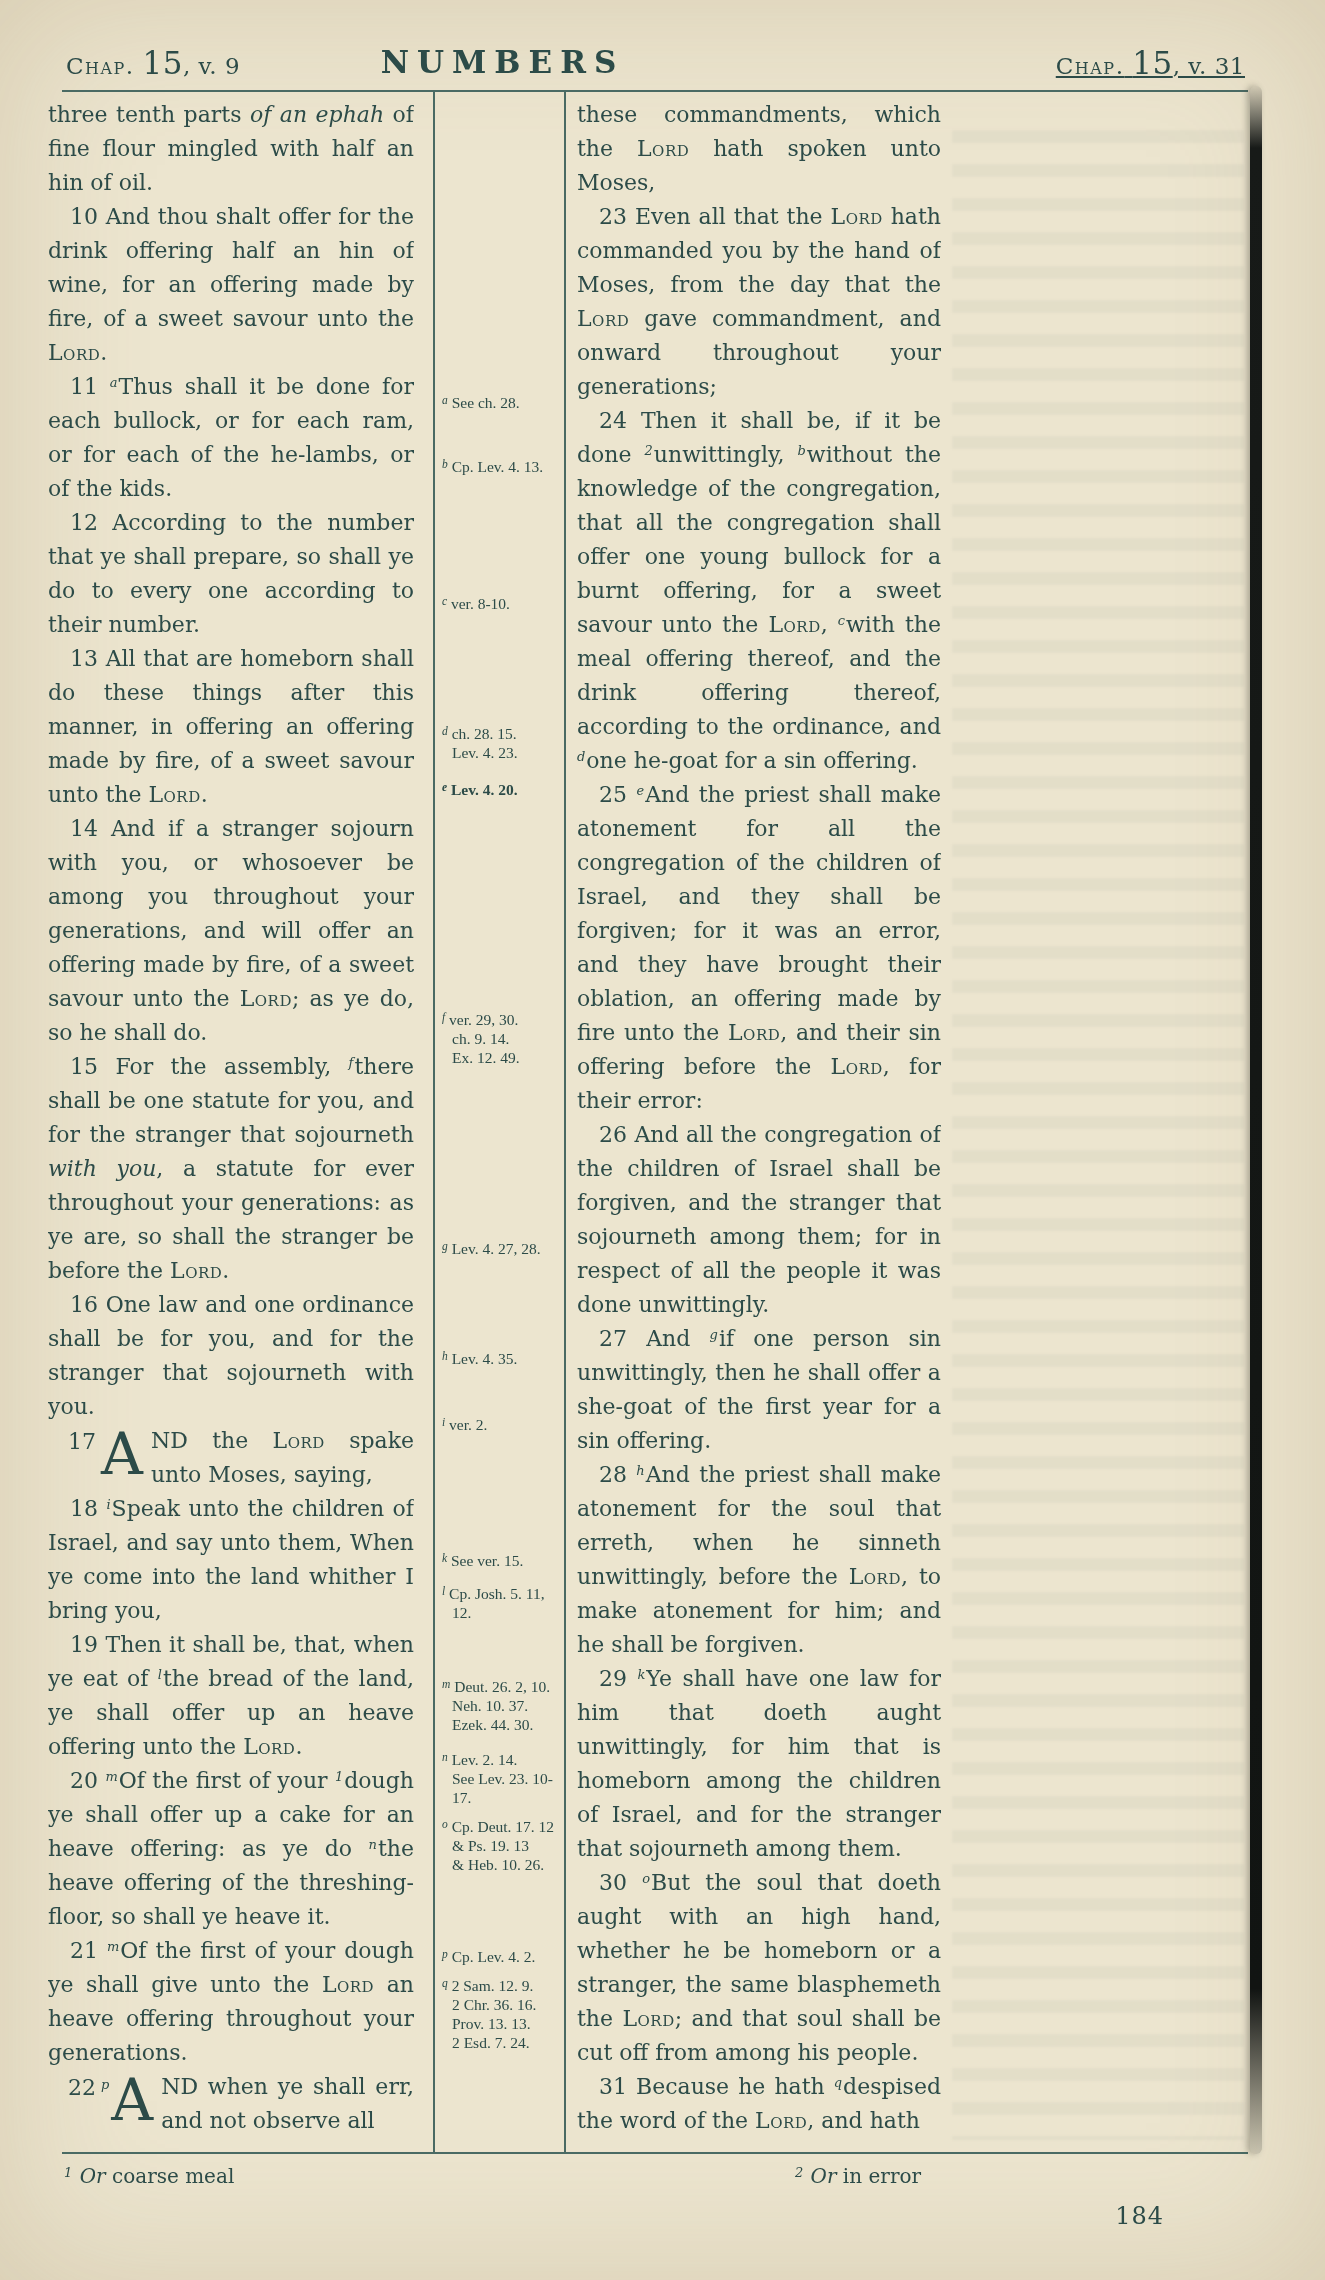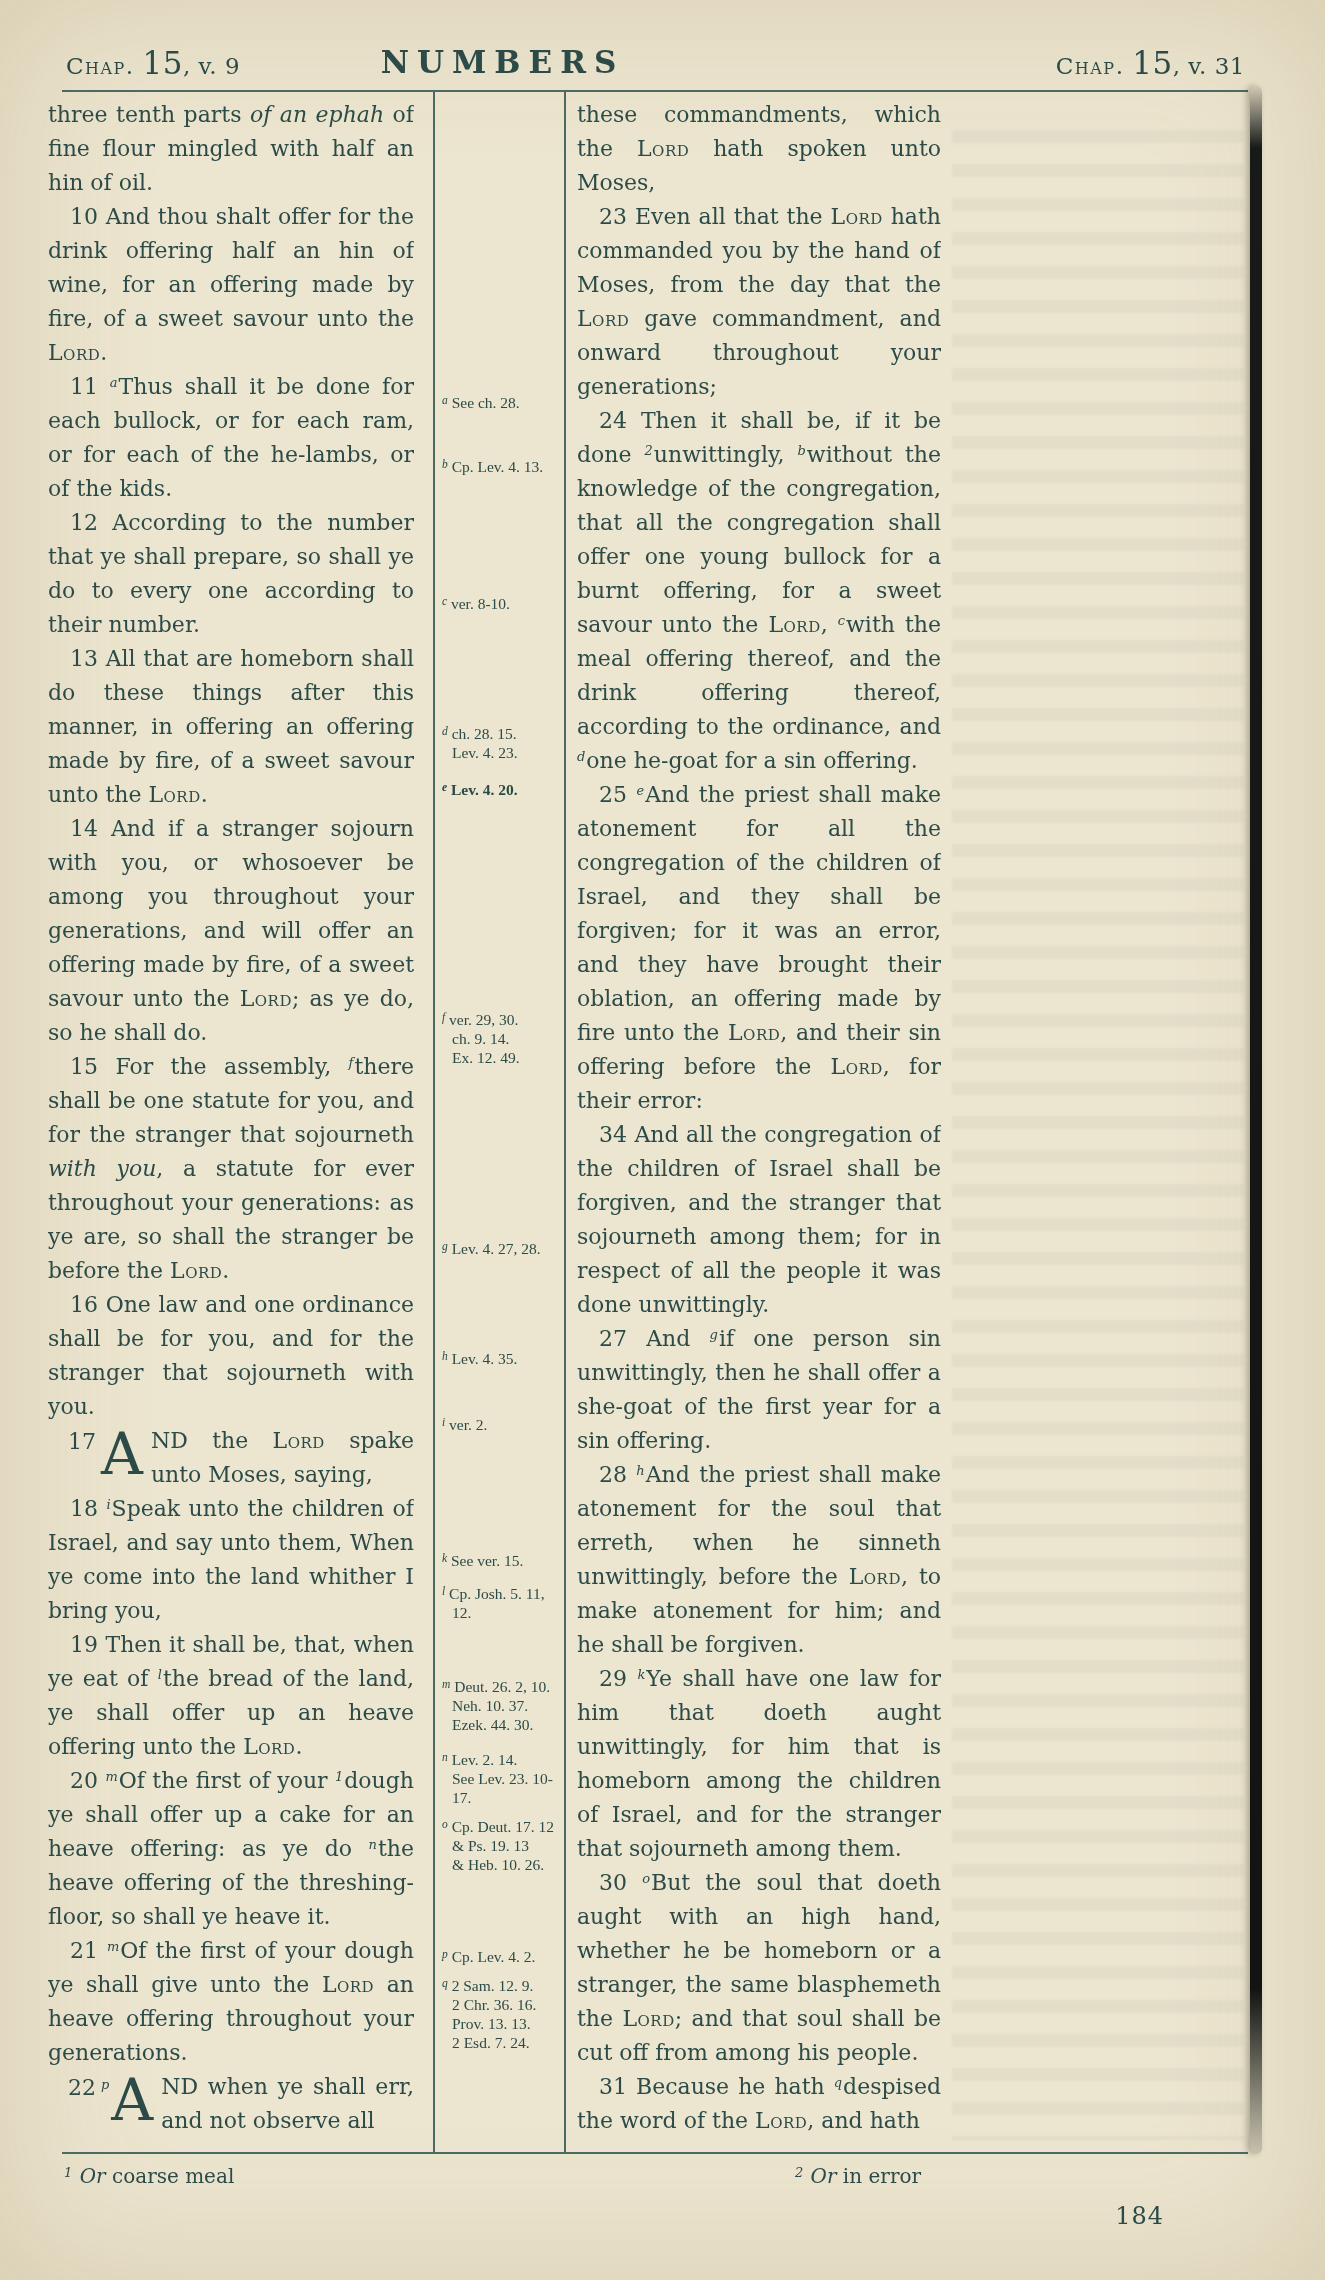--- a/index.html
+++ b/index.html
@@ -11,21 +11,21 @@
     font-family:"DejaVu Serif","Liberation Serif",serif;
     overflow:hidden;
   }
   .page::before{
     content:""; position:absolute; inset:0; pointer-events:none;
     box-shadow: inset 0 0 150px rgba(140,115,70,0.22);
   }
 
   
   .head-left,.head-right{ position:absolute; top:48px; font-size:23px; letter-spacing:0.5px; white-space:nowrap; }
-  .head-left{ left:66px; } .head-right{ right:80px; }
+  .head-left{ left:66px; } .head-right{ right:80px;text-decoration:underline; }
   .head-chap{ font-variant:small-caps; letter-spacing:1.5px; }
   .chap-num{ font-size:31px; line-height:1; }
   .head-title{
     position:absolute; top:44px; left:330px; width:345px; text-align:center;
     font-size:31px; font-weight:bold; letter-spacing:8px;
   }
 
   
   .rule-h{ position:absolute; left:62px; width:1186px; height:2px; background:var(--rule,#4a6a63); }
   #rule-top{ top:90px; } #rule-bottom{ top:2152px; }
@@ -136,21 +136,21 @@
       <div class="xref" style="top: 1650px;"><span class="marker">n</span> Lev. 2. 14.<br>See Lev. 23. 10-<br>17.</div>
       <div class="xref" style="top: 1717px;"><span class="marker">o</span> Cp. Deut. 17. 12<br>&amp; Ps. 19. 13<br>&amp; Heb. 10. 26.</div>
       <div class="xref" style="top: 1847px;"><span class="marker">p</span> Cp. Lev. 4. 2.</div>
       <div class="xref" style="top: 1876px;"><span class="marker">q</span> 2 Sam. 12. 9.<br>2 Chr. 36. 16.<br>Prov. 13. 13.<br>2 Esd. 7. 24.</div>
     </div>
   <div class="col" id="col-right">
       <p class="cont">these commandments, which the <span class="sc">Lord</span> hath spoken unto Moses,</p>
       <p>23 Even all that the <span class="sc">Lord</span> hath commanded you by the hand of Moses, from the day that the <span class="sc">Lord</span> gave commandment, and onward throughout your generations;</p>
       <p>24 Then it shall be, if it be done <sup class="ref">2</sup>unwittingly, <sup class="ref">b</sup>without the knowledge of the congregation, that all the congregation shall offer one young bullock for a burnt offering, for a sweet savour unto the <span class="sc">Lord</span>, <sup class="ref">c</sup>with the meal offering thereof, and the drink offering thereof, according to the ordinance, and <sup class="ref">d</sup>one he-goat for a sin offering.</p>
       <p>25 <sup class="ref">e</sup>And the priest shall make atonement for all the congregation of the children of Israel, and they shall be forgiven; for it was an error, and they have brought their oblation, an offering made by fire unto the <span class="sc">Lord</span>, and their sin offering before the <span class="sc">Lord</span>, for their error:</p>
-      <p>34 And all the congregation of the children of Israel shall be forgiven, and the stranger that sojourneth among them; for in respect of all the people it was done unwittingly.</p>
+      <p>26 And all the congregation of the children of Israel shall be forgiven, and the stranger that sojourneth among them; for in respect of all the people it was done unwittingly.</p>
       <p>27 And <sup class="ref">g</sup>if one person sin unwittingly, then he shall offer a she-goat of the first year for a sin offering.</p>
       <p>28 <sup class="ref">h</sup>And the priest shall make atonement for the soul that erreth, when he sinneth unwittingly, before the <span class="sc">Lord</span>, to make atonement for him; and he shall be forgiven.</p>
       <p>29 <sup class="ref">k</sup>Ye shall have one law for him that doeth aught unwittingly, for him that is homeborn among the children of Israel, and for the stranger that sojourneth among them.</p>
       <p>30 <sup class="ref">o</sup>But the soul that doeth aught with an high hand, whether he be homeborn or a stranger, the same blasphemeth the <span class="sc">Lord</span>; and that soul shall be cut off from among his people.</p>
       <p>31 Because he hath <sup class="ref">q</sup>despised the word of the <span class="sc">Lord</span>, and hath</p>
     </div>
 
   <div class="bleed"></div>
 
   <div class="footnote" id="footnote-1"><sup class="ref">1</sup> <em>Or</em> coarse meal</div>

